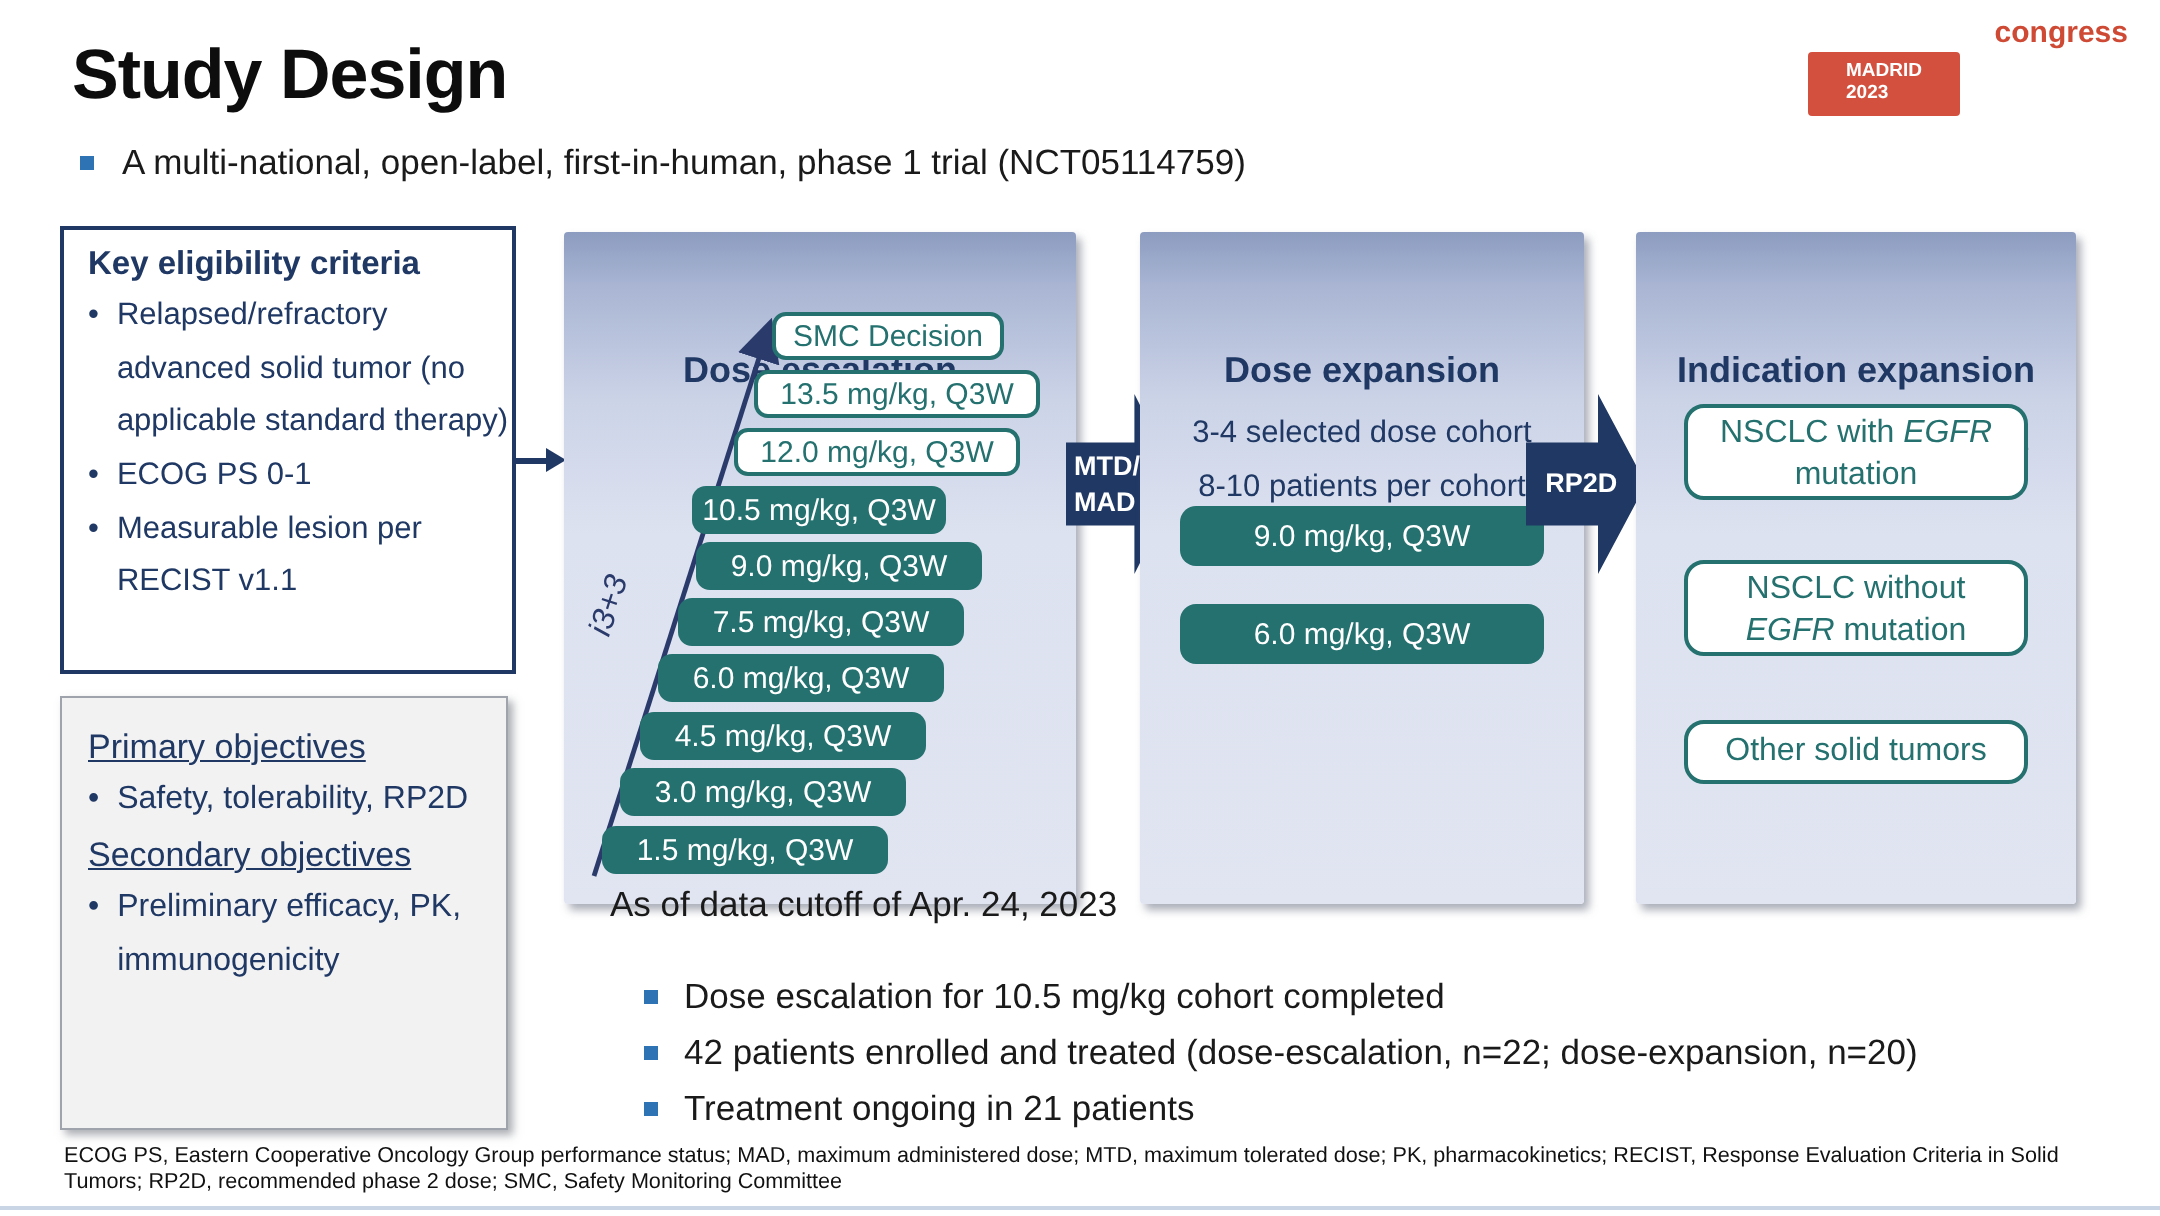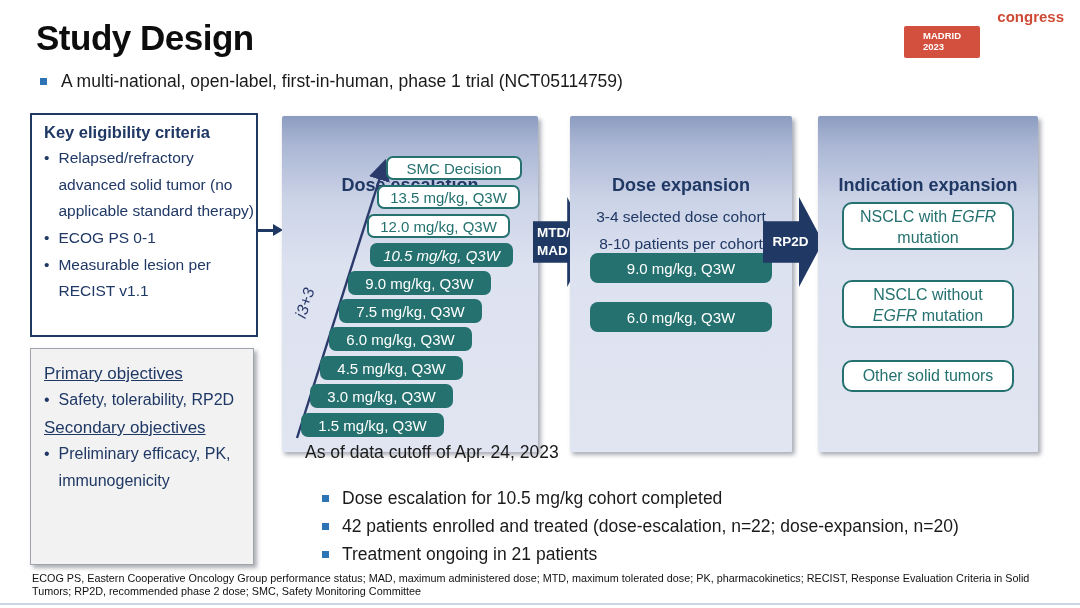--- a/index.html
+++ b/index.html
@@ -44,24 +44,24 @@
   .panel { top:116px; height:336px; background:linear-gradient(180deg,#8C9CC0 0%,#A9B5D3 8%,#CBD3E7 25%,#DDE2F0 45%,#E1E5F2 100%); box-shadow:2.5px 3px 4px rgba(100,108,125,0.55); border-radius:2px; }
   .panel-title { text-align:center; padding-top:11px; font-size:18px; font-weight:700; color:#1F3864;margin-top:48px; }
   .p-esc { left:282px; width:256px; }
   .p-exp { left:570px; width:222px; }
   .p-ind { left:818px; width:220px; }
 
   
   .dose-box { position:absolute; height:24px; border-radius:7px; font-size:15px; display:flex; align-items:center; justify-content:center; white-space:nowrap; }
   .dose-box.filled { background:#24716F; color:#ffffff; }
   .dose-box.outline { background:#ffffff; border:2px solid #24716F; color:#24716F; }
-  .d0 { left:104px; top:40px;  width:136px; }
+  .d0 { left:104px; top:40px;  width:116px; }
   .d1 { left:95px;  top:69px;  width:143px; }
   .d2 { left:85px;  top:98px;  width:143px; }
-  .d3 { left:88px;  top:127px; width:143px;font-style:italic; }
+  .d3 { left:64px;  top:127px; width:127px; }
   .d4 { left:66px;  top:155px; width:143px; }
   .d5 { left:57px;  top:183px; width:143px; }
   .d6 { left:47px;  top:211px; width:143px; }
   .d7 { left:38px;  top:240px; width:143px; }
   .d8 { left:28px;  top:268px; width:143px; }
   .d9 { left:19px;  top:297px; width:143px; }
 
   .esc-arrow { position:absolute; left:0; top:0; }
   .esc-label { position:absolute; left:8px; top:178px; font-size:16px; font-style:italic; color:#2A3A6B; transform:rotate(-72deg); transform-origin:center; }
 

